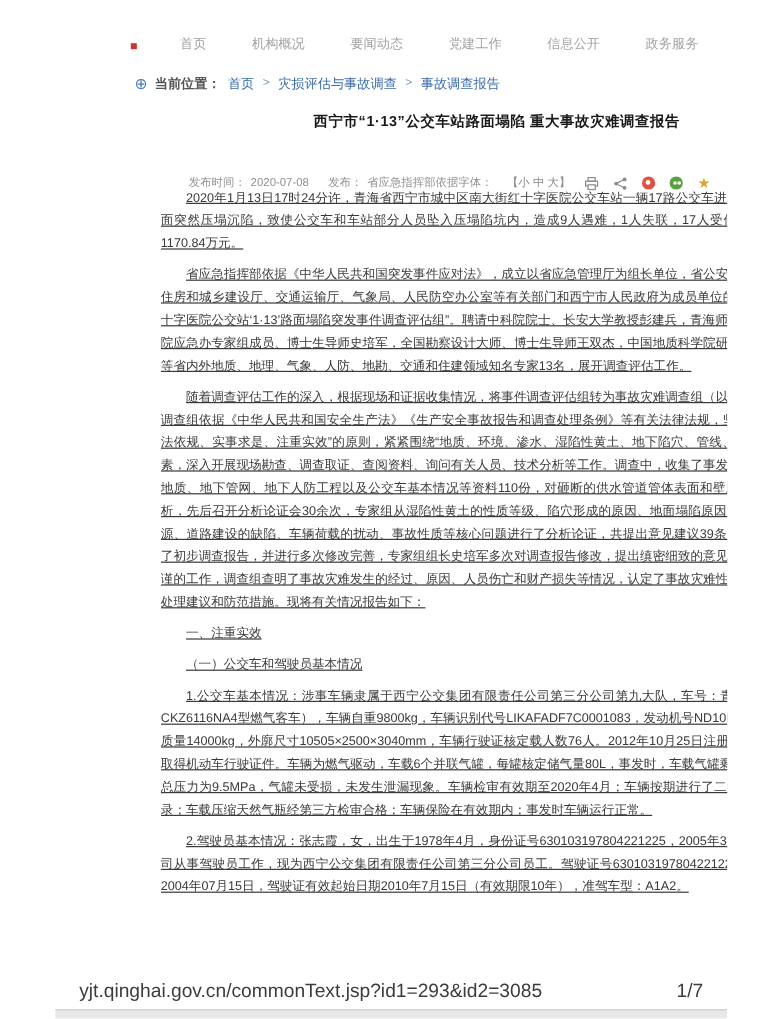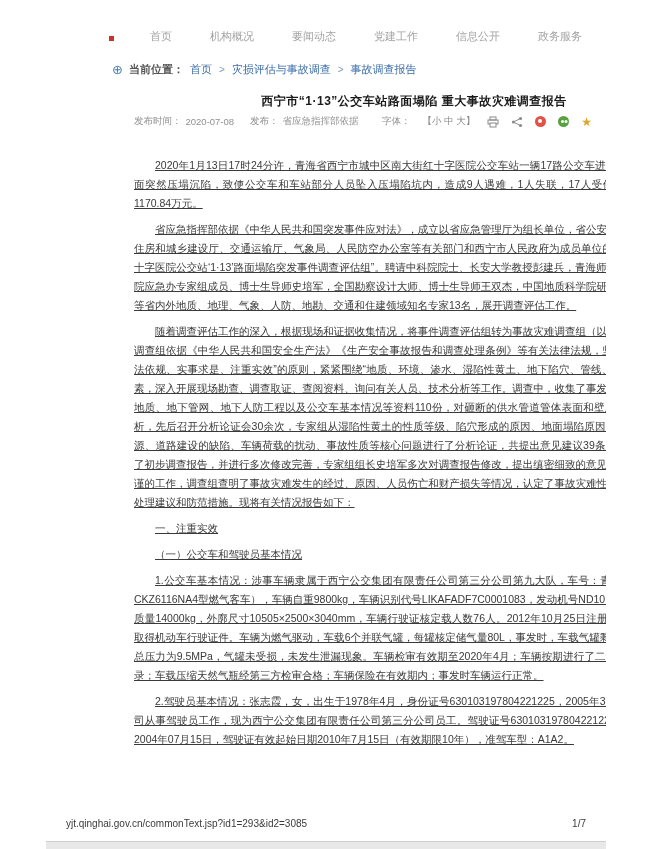--- a/index.html
+++ b/index.html
@@ -61,23 +61,23 @@
     text-align: center;
     font-size: 12px;
     font-weight: bold;
     color: #1a1a1a;
     letter-spacing: 0.5px;
   }
 
   
   .meta-row {
     position: absolute;
-    top: 115px; left: 88px; right: 14px;
-    display: flex;
-    justify-content: space-between;
+    top: 146px; left: 88px; right: 14px;
+    display: flex;
+    justify-content: flex-end;
     align-items: center;
     font-size: 9.5px;
     color: #909090;
   }
   .meta-left { display: flex; gap: 4px; align-items: center; }
   .meta-left .gap { width: 8px; }
   .meta-right { display: flex; align-items: center; gap: 12px; }
   .font-opts { cursor: pointer; color: #8a8a8a; }
   .tool-icon { display: inline-flex; align-items: center; justify-content: center; cursor: pointer; }
   .circle-icon {
@@ -123,21 +123,21 @@
     margin-bottom: 7px;
     text-decoration: underline;
   }
 
   
   .print-footer {
     position: absolute;
     top: 818px; left: 20px; right: 20px;
     display: flex;
     justify-content: space-between;
-    font-size: 10px;
+    font-size: 16px;
     color: #3c3c3c;
   }
 
   .page-gap {
     position: absolute;
     left: 0; right: 0; bottom: 0;
     height: 8px;
     background: #e8e8e8;
     border-top: 1px solid #cfcfcf;
   }

